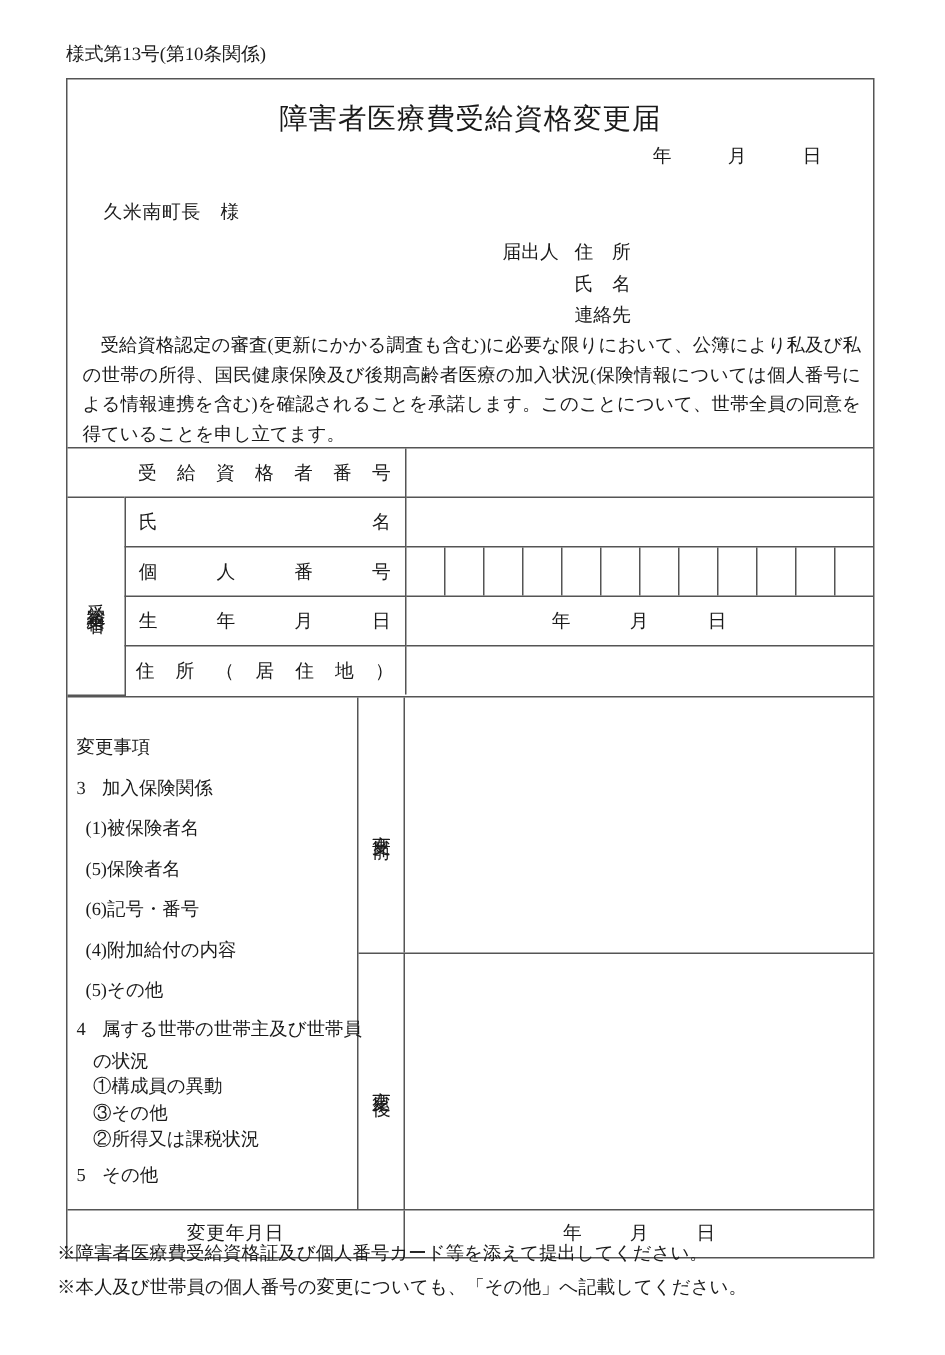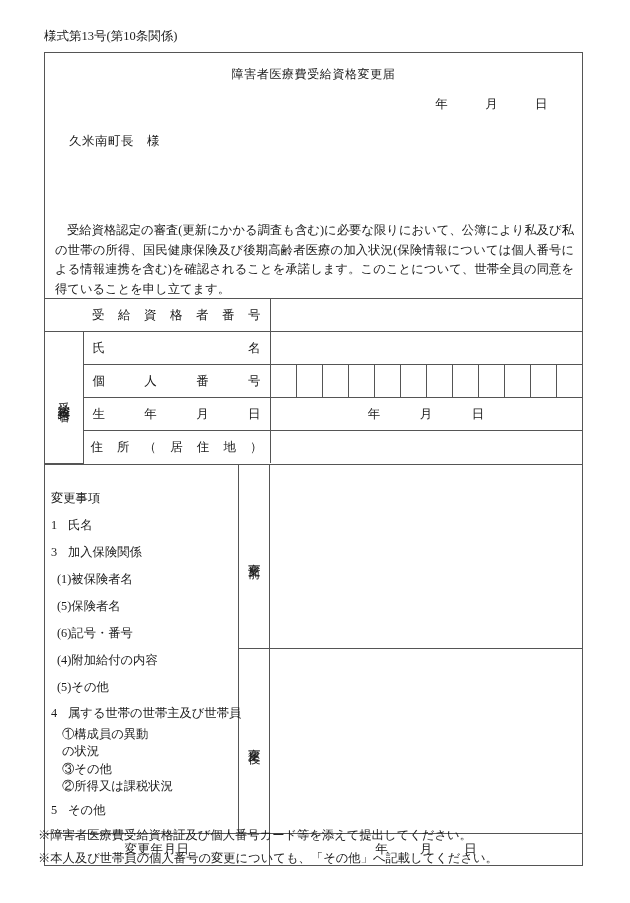--- a/index.html
+++ b/index.html
@@ -46,21 +46,21 @@
     height: 246px;
     box-sizing: border-box;
     border-bottom: 1px solid #555;
   }
   .doc-title {
     position: absolute;
     top: 13px;
     left: 0;
     width: 100%;
     text-align: center;
-    font-size: 12px;
+    font-size: 19px;
     letter-spacing: 0.6px;
   }
   .date-line {
     position: absolute;
     top: 43px;
     right: 34px;
     font-size: 12.5px;
     letter-spacing: 0.4px;
   }
   .date-line span { display: inline-block; }
@@ -247,20 +247,31 @@
       <div class="date-line">
         <span>年</span>
         <span class="gap-m"></span>
         <span>月</span>
         <span class="gap-d"></span>
         <span>日</span>
       </div>
 
       <div class="addressee">久米南町長　様</div>
 
+      <div class="submitter">
+        <div class="row">
+          <span class="lbl-ind">届出人</span><span>住　所</span>
+        </div>
+        <div class="row">
+          <span class="lbl-ind"></span><span>氏　名</span>
+        </div>
+        <div class="row">
+          <span class="lbl-ind"></span><span>連絡先</span>
+        </div>
+      </div>
 
       <div class="statement">受給資格認定の審査(更新にかかる調査も含む)に必要な限りにおいて、公簿により私及び私の世帯の所得、国民健康保険及び後期高齢者医療の加入状況(保険情報については個人番号による情報連携を含む)を確認されることを承諾します。このことについて、世帯全員の同意を得ていることを申し立てます。</div>
     </div>
 
     <table class="grid">
       <colgroup>
         <col style="width:38px">
         <col style="width:187px">
         <col>
       </colgroup>
@@ -366,36 +377,33 @@
         <td class="cell-h no-right no-bottom"></td>
       </tr>
     </tbody>
       </table>
 
     <div class="change-wrap" style="border-top:1px solid #555;">
       <div class="change-items">
         <div class="ln">変更事項</div>
 
         <div class="ln">
-          <span class="num">1</span><span>氏名</span>
-        </div>
-        <div class="ln">
           <span class="num">3</span><span>加入保険関係</span>
         </div>
         <div class="ln indent1">(1)被保険者名</div>
         <div class="ln indent1">(5)保険者名</div>
         <div class="ln indent1">(6)記号・番号</div>
         <div class="ln indent1">(4)附加給付の内容</div>
         <div class="ln indent1">(5)その他</div>
 
         <div class="ln tight" style="line-height:25px;">
           <span class="num">4</span><span>属する世帯の世帯主及び世帯員</span>
         </div>
+        <div class="ln tight indent2">の状況</div>
         <div class="ln tight indent2">①構成員の異動</div>
-        <div class="ln tight indent2">の状況</div>
         <div class="ln tight indent2">③その他</div>
         <div class="ln tight indent2">②所得又は課税状況</div>
 
         <div class="ln" style="line-height:28px;">
           <span class="num">5</span><span>その他</span>
         </div>
       </div>
 
       <div class="change-right">
         <div class="change-half top">

